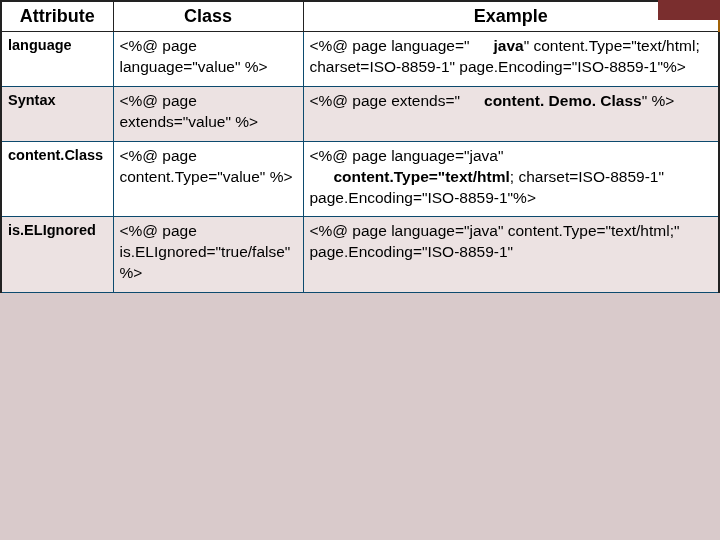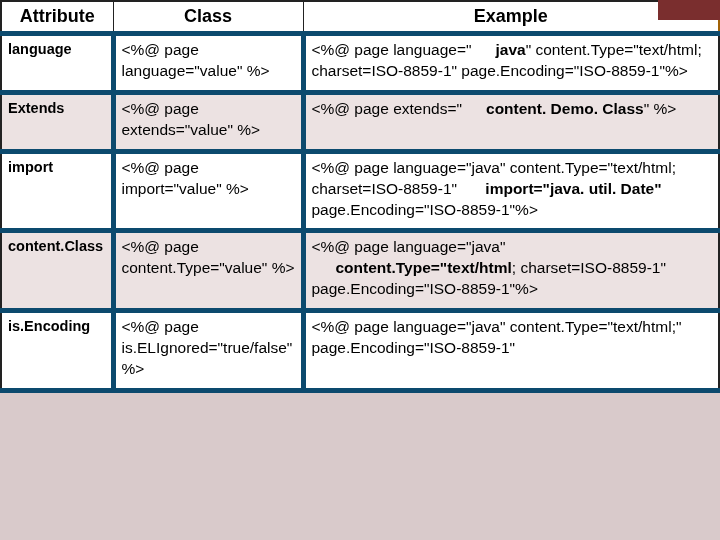--- a/index.html
+++ b/index.html
@@ -41,21 +41,21 @@
   }
   .accent {
     position: absolute;
     top: -2px;
     right: -2px;
     width: 62px;
     height: 20px;
     background: #7a2e2e;
   }
   tbody td {
-    border: 5px solid #0c4a6e;
+    border: 1px solid #0c4a6e;
     padding: 4px 6px 8px 6px;
     vertical-align: top;
     font-size: 15.5px;
     line-height: 1.35;
     word-break: break-word;
   }
   tbody td:first-child {
     border-left: 2px solid #222;
     font-weight: bold;
     font-size: 14.5px;
@@ -86,33 +86,28 @@
       </th>
     </tr>
   </thead>
   <tbody>
     <tr>
       <td>language</td>
       <td>&lt;%@ page language="value" %&gt;</td>
       <td>&lt;%@ page language="<b>java</b>" content.Type="text/html; charset=ISO-8859-1" page.Encoding="ISO-8859-1"%&gt;</td>
     </tr>
     <tr>
-      <td>Extends</td>
+      <td>Syntax</td>
       <td>&lt;%@ page extends="value" %&gt;</td>
       <td>&lt;%@ page extends="<b>content. Demo. Class</b>" %&gt;</td>
-    </tr>
-    <tr>
-      <td>import</td>
-      <td>&lt;%@ page import="value" %&gt;</td>
-      <td>&lt;%@ page language="java" content.Type="text/html; charset=ISO-8859-1" <b>import="java. util. Date"</b> page.Encoding="ISO-8859-1"%&gt;</td>
     </tr>
     <tr>
       <td>content.Class</td>
       <td>&lt;%@ page content.Type="value" %&gt;</td>
       <td>&lt;%@ page language="java" <b>content.Type="text/html</b>; charset=ISO-8859-1" page.Encoding="ISO-8859-1"%&gt;</td>
     </tr>
     <tr>
-      <td>is.Encoding</td>
+      <td>is.ELIgnored</td>
       <td>&lt;%@ page is.ELIgnored="true/false" %&gt;</td>
       <td>&lt;%@ page language="java" content.Type="text/html;" page.Encoding="ISO-8859-1"</td>
     </tr>
   </tbody>
 </table>
 
 </body></html>

